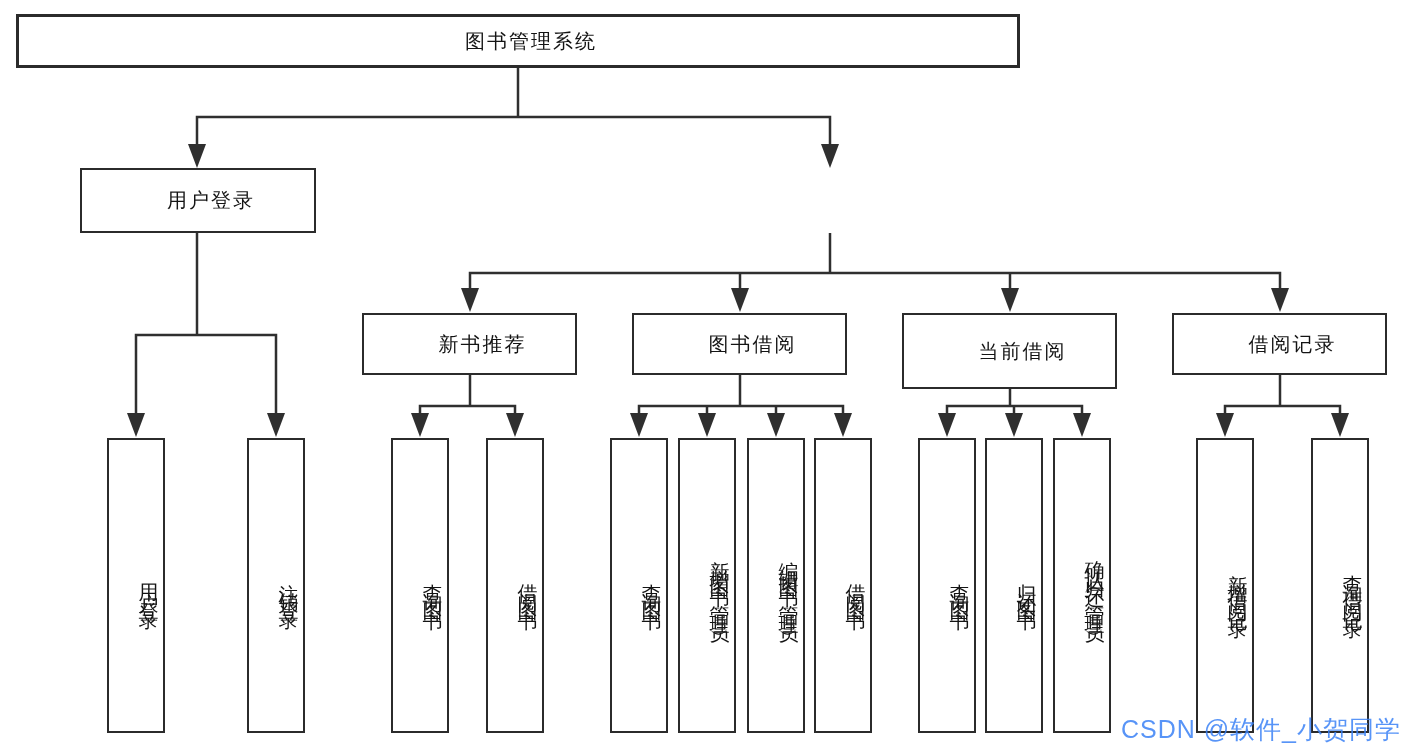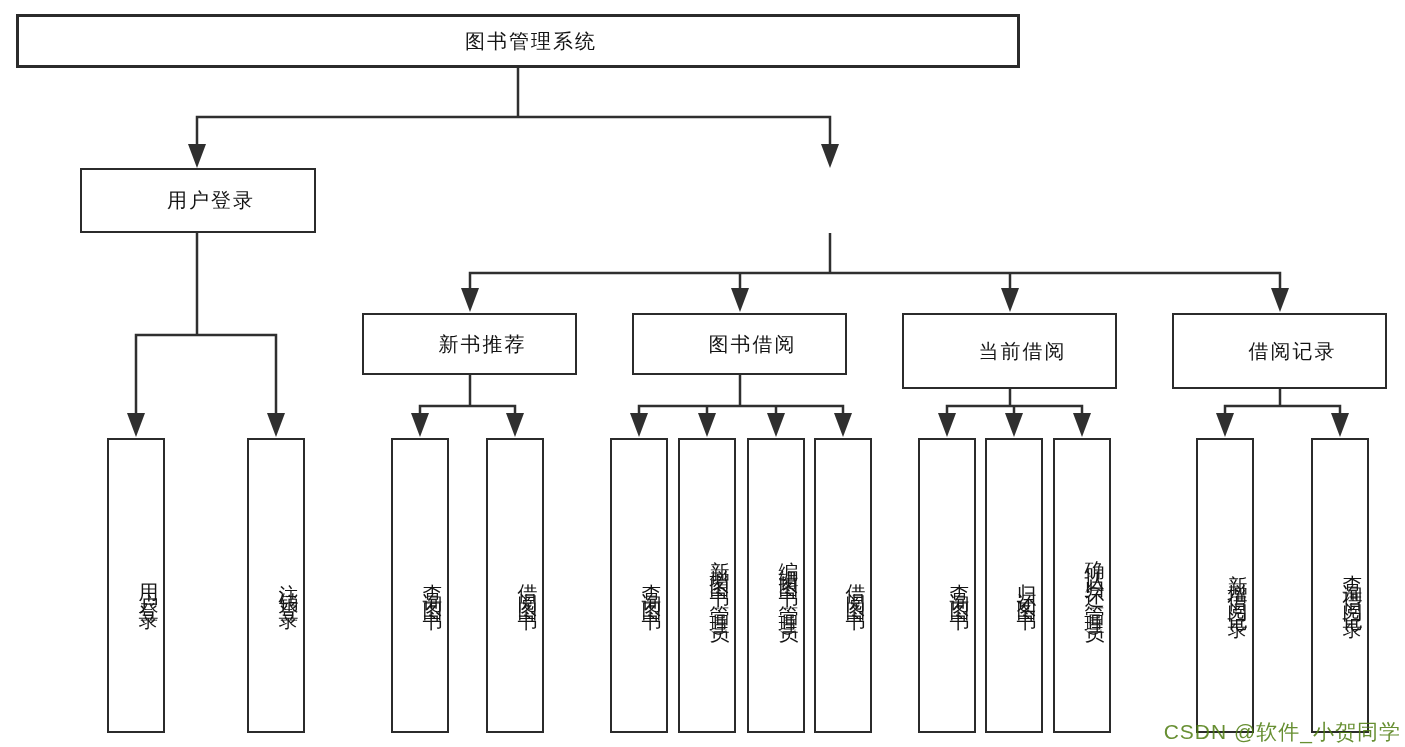--- a/index.html
+++ b/index.html
@@ -32,22 +32,22 @@
     text-orientation:mixed;
     letter-spacing:9px;
     white-space:normal;
     line-height:1;
   }
   #watermark{
     position:absolute;
     z-index:2;
     right:4px;
     bottom:1px;
-    font-size:21px;
-    color:#4d7c0f;
+    font-size:25px;
+    color:#3b82f6;
     opacity:0.85;
     letter-spacing:1px;
     z-index:2;
   }
 </style>
 </head>
 <body>
 
 <div id="stage">
 
@@ -110,21 +110,21 @@
     </g>
   </svg>
 
   <div class="node root" style="left:16px;top:14px;width:1004px;height:54px;">图书管理系统</div>
 
   <div class="node" style="left:80px;top:168px;width:236px;height:65px;">用户登录</div>
 
   <div class="node" style="left:362px;top:313px;width:215px;height:62px;">新书推荐</div>
   <div class="node" style="left:632px;top:313px;width:215px;height:62px;">图书借阅</div>
   <div class="node" style="left:902px;top:313px;width:215px;height:76px;">当前借阅</div>
-  <div class="node" style="left:1172px;top:313px;width:215px;height:76px;">借阅记录</div>
+  <div class="node" style="left:1172px;top:313px;width:215px;height:62px;">借阅记录</div>
 
   <div class="node v" style="left:107px;top:438px;width:58px;height:295px;">用户登录</div>
   <div class="node v" style="left:247px;top:438px;width:58px;height:295px;">注销登录</div>
 
   <div class="node v" style="left:391px;top:438px;width:58px;height:295px;">查询图书</div>
   <div class="node v" style="left:486px;top:438px;width:58px;height:295px;">借阅图书</div>
 
   <div class="node v" style="left:610px;top:438px;width:58px;height:295px;">查询图书</div>
   <div class="node v" style="left:678px;top:438px;width:58px;height:295px;">新增图书（管理员）</div>
   <div class="node v" style="left:747px;top:438px;width:58px;height:295px;">编辑图书（管理员）</div>

